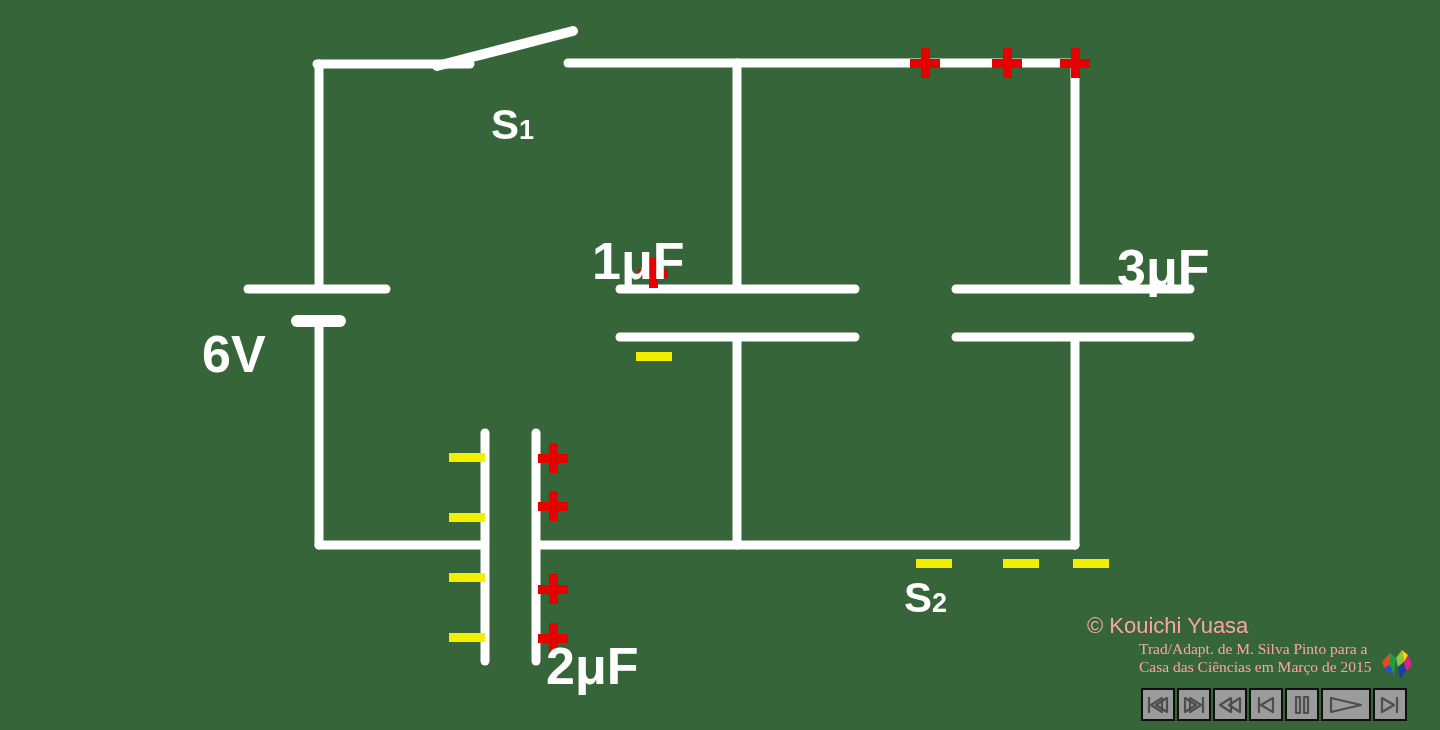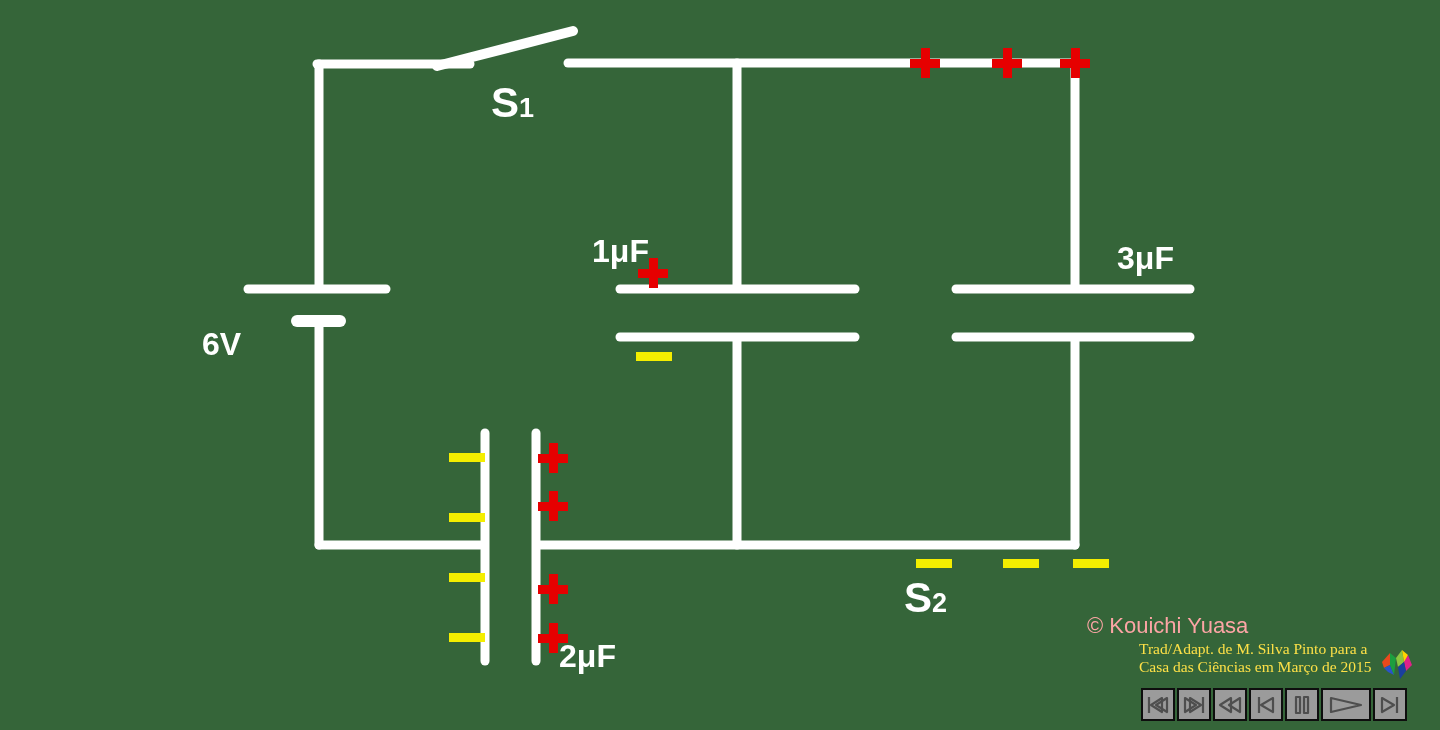--- a/index.html
+++ b/index.html
@@ -7,37 +7,37 @@
     width:1440px;height:730px;overflow:hidden;position:relative;
     background:#356539;
     font-family:"Liberation Sans", sans-serif;
   }
   #stage{position:absolute;inset:0;width:1440px;height:730px;}
   svg.circuit{position:absolute;left:0;top:0;}
 
   
   .clabel{
     position:absolute;color:#ffffff;font-weight:bold;
-    font-size:32px;letter-spacing:0px;white-space:nowrap;line-height:1;
+    font-size:52px;letter-spacing:0px;white-space:nowrap;line-height:1;
   }
   .clabel .sub{font-size:27px;}
 
   
   .plus{position:absolute;width:30px;height:30px;}
   .plus::before{content:"";position:absolute;left:0;top:10.5px;width:30px;height:9px;background:var(--plus-color,#e60000);}
   .plus::after{content:"";position:absolute;left:10.5px;top:0;width:9px;height:30px;background:var(--plus-color,#e60000);}
   .minus{position:absolute;width:36px;height:9px;background:var(--minus-color,#f4ee00);}
 
   
   .copyright{
     position:absolute;left:1087px;top:613px;color:#fca5a5;
     font-size:22px;white-space:nowrap;
   }
   .credit-line{
-    position:absolute;color:#fde047;font-family:"Liberation Serif", serif;
+    position:absolute;color:#fca5a5;font-family:"Liberation Serif", serif;
     font-size:15.5px;white-space:nowrap;
   }
   .credit-1{left:1139px;top:640px;}
   .credit-2{left:1139px;top:658px;}
   .logo{position:absolute;left:1381px;top:649px;}
 
   
   .controls{
     position:absolute;left:1141px;top:688px;display:flex;gap:2px;align-items:flex-start;
   }
@@ -113,30 +113,30 @@
       <div class="minus" style="left: 449px; top: 572.5px;"></div>
       <div class="minus" style="left: 449px; top: 632.5px;"></div>
       <div class="minus" style="left: 916px; top: 558.5px;"></div>
       <div class="minus" style="left: 1003px; top: 558.5px;"></div>
       <div class="minus" style="left: 1073px; top: 558.5px;"></div>
     </div>
 
   <div class="clabel" style="left:202px;top:328px;">
     <span>6V</span>
   </div>
-  <div class="clabel" style="left:491px;top:82px;font-size:42px;">
+  <div class="clabel" style="left:491px;top:104px;font-size:42px;">
     <span>S</span><span class="sub">1</span>
   </div>
   <div class="clabel" style="left:592px;top:235px;">
     <span>1μF</span>
   </div>
   <div class="clabel" style="left:1117px;top:242px;">
     <span>3μF</span>
   </div>
-  <div class="clabel" style="left:559px;top:640px;text-align:center;">
+  <div class="clabel" style="left:546px;top:640px;text-align:center;">
     <span>2μF</span>
   </div>
   <div class="clabel" style="left:876px;top:577px;font-size:42px;margin-left:28px;">
     <span>S</span><span class="sub">2</span>
   </div>
 
   <div class="copyright">© Kouichi Yuasa</div>
   <div class="credit-line credit-1">Trad/Adapt. de M. Silva Pinto para a</div>
   <div class="credit-line credit-2">Casa das Ciências em Março de 2015</div>
 

